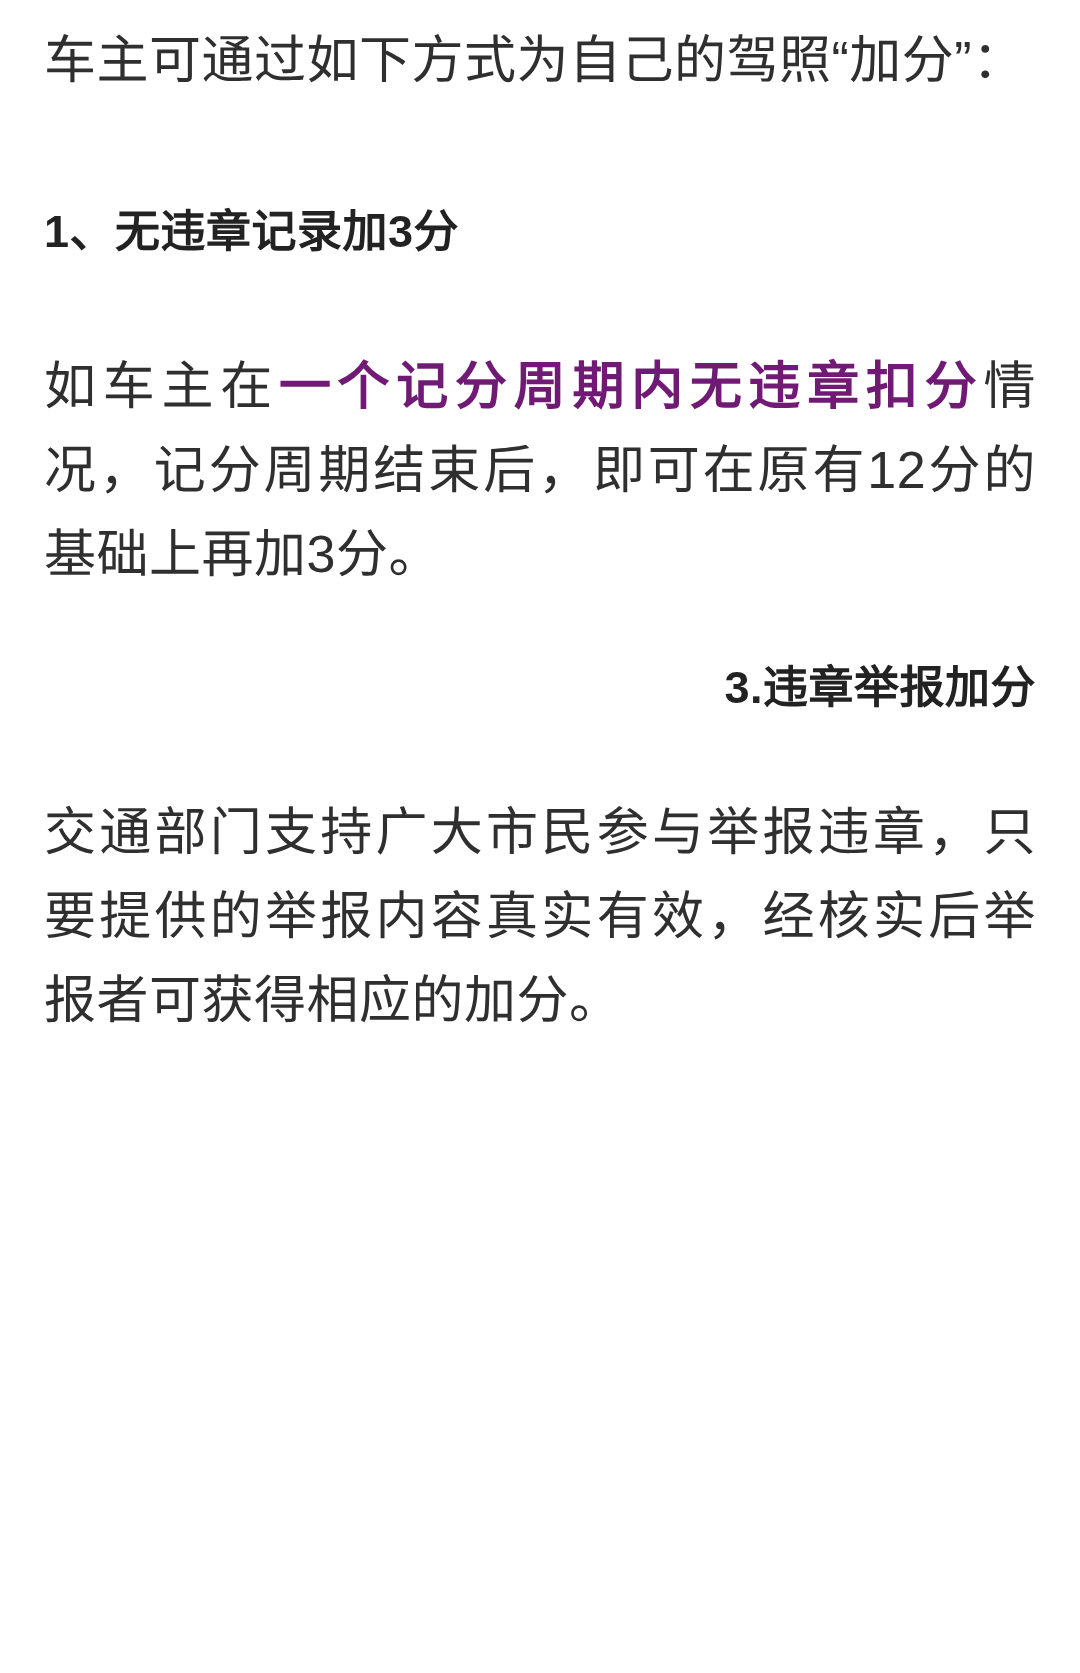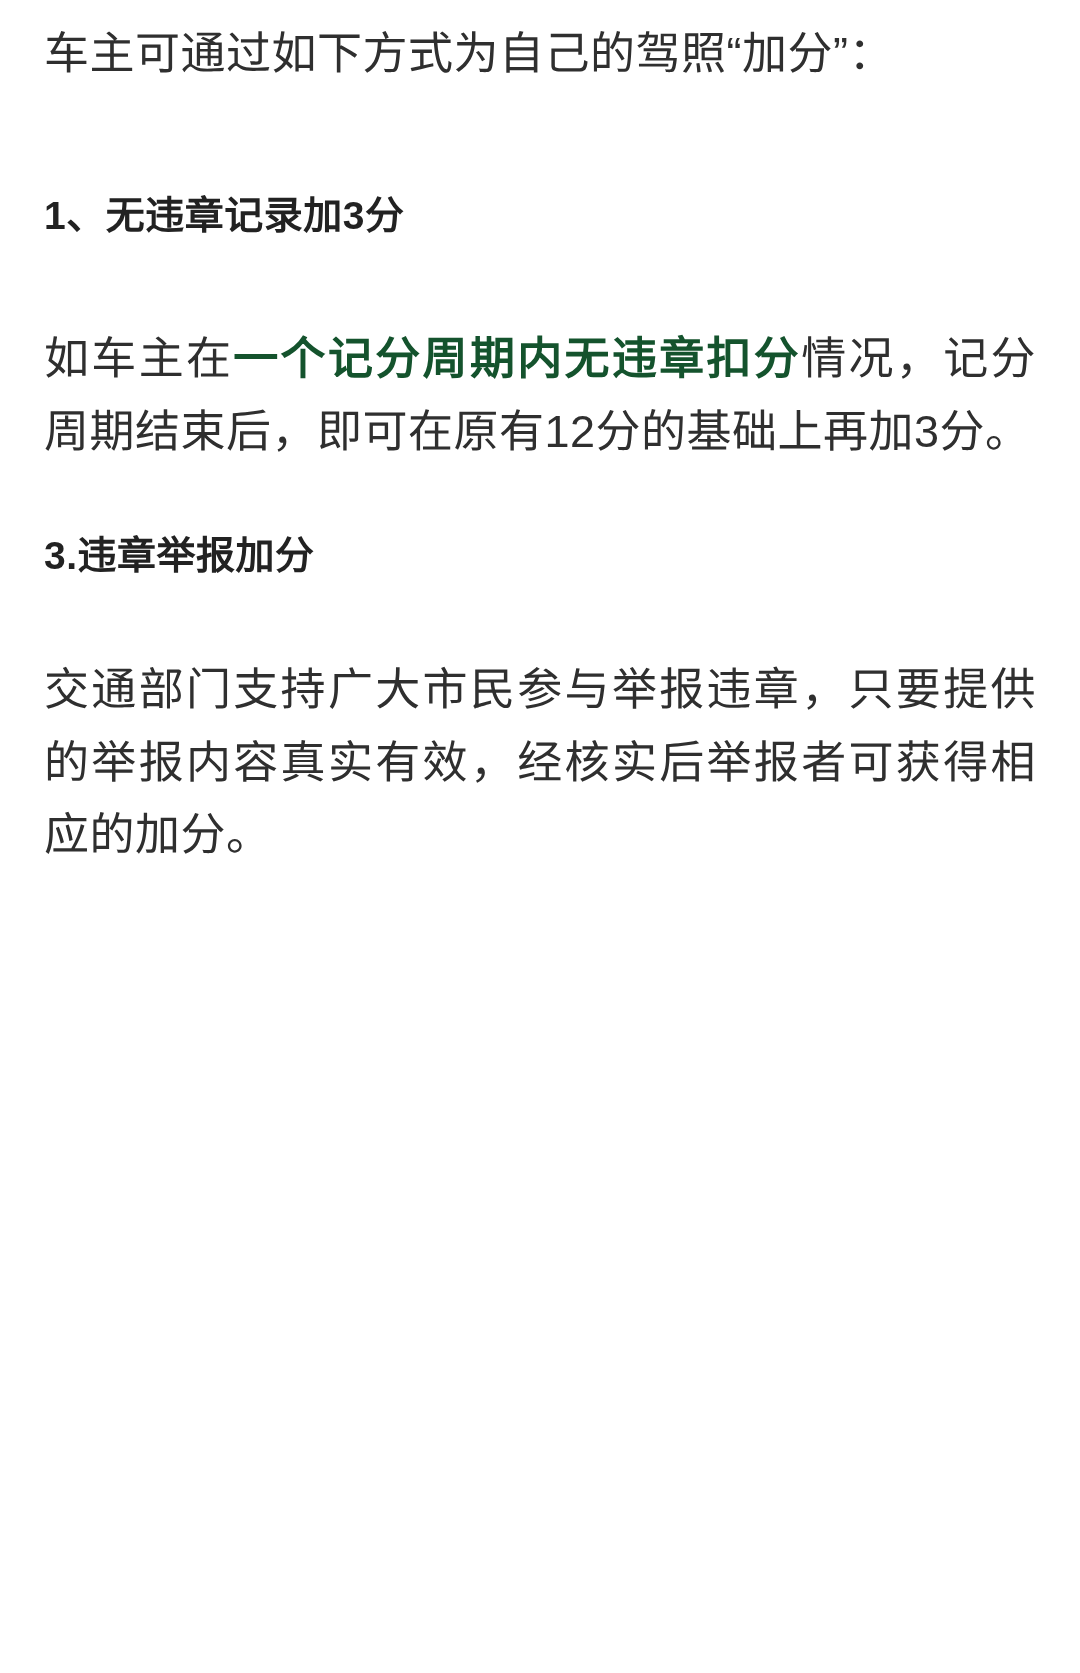--- a/index.html
+++ b/index.html
@@ -13,48 +13,49 @@
     font-family: "Liberation Sans", "DejaVu Sans", sans-serif;
     color: #2b2b2b;
     -webkit-font-smoothing: antialiased;
   }
   .article {
     box-sizing: border-box;
     width: 1080px;
     padding: 18px 44px 40px 44px;
   }
   .para {
-    font-size: 45px;
+    font-size: 52px;
     line-height: 1.62;
     letter-spacing: 0.5px;
     color: #2f2f2f;
     margin: 0 0 58px 0;
     text-align: justify;
     word-break: break-all;
   }
   .para.lead {
     margin-bottom: 96px;
   }
   .heading {
-    font-size: 39px;
+    font-size: 45px;
     line-height: 1.5;
     font-weight: bold;
     color: #222222;
     letter-spacing: 0.5px;
     margin: 0 0 78px 0;
   }
   .heading.tight {
     margin-bottom: 68px;
+    text-align: right;
   }
   .para.last {
     margin-bottom: 0;
   }
   .b {
     font-weight: bold;
-    color: #14532d;
+    color: #701a75;
   }
 </style>
 </head>
 <body>
 
 <div class="article">
 
   <p class="para lead">车主可通过如下方式为自己的驾照“加分”：</p>
 
   <h2 class="heading">1、无违章记录加3分</h2>

